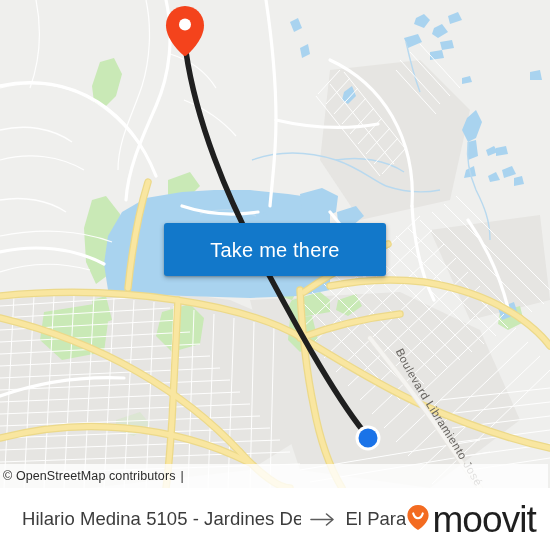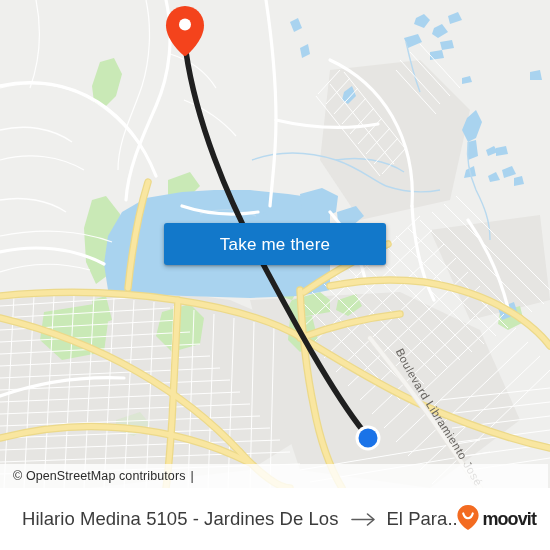--- a/index.html
+++ b/index.html
@@ -31,41 +31,41 @@
   
   #attribution {
     position: absolute;
     left: 0;
     bottom: 0;
     width: 548px;
     height: 24px;
     background: rgba(255,255,255,0.80);
     display: flex;
     align-items: center;
-    padding-left: 13px;
+    padding-left: 3px;
     font-size: 12.5px;
     color: #2b2b2b;
     letter-spacing: 0.1px;
     white-space: nowrap;
   }
   #attribution .sep { padding: 0 5px; color: #2b2b2b; }
 
   
   #take-me-there {
     position: absolute;
     left: 164px;
     top: 223px;
     width: 222px;
-    height: 42px;
+    height: 53px;
     background: #1278CA;
     border: none;
     border-radius: 3px;
     color: #ffffff;
     font-family: "Liberation Sans", sans-serif;
-    font-size: 17px;
+    font-size: 20px;
     letter-spacing: 0.2px;
     cursor: pointer;
     box-shadow: 0 2px 5px rgba(0,0,0,0.26), 0 1px 2px rgba(0,0,0,0.18);
     display: flex;
     align-items: center;
     justify-content: center;
     line-height: 1;
   }
 
   
@@ -102,22 +102,22 @@
     letter-spacing: 0.05px;
   }
   #brand {
     margin-left: auto;
     flex: 0 0 auto;
     display: flex;
     align-items: center;
     gap: 2px;
   }
   #brand-wordmark {
-    font-size: 18px;
-    font-weight: bold;
+    font-size: 37px;
+    font-weight: normal;
     color: #1f1f1f;
     letter-spacing: -0.9px;
     line-height: 1;
   }
 
   .road-label {
     font-family: "Liberation Sans", sans-serif;
     font-size: 11.5px;
     fill: #66635f;
     letter-spacing: 0.6px;

